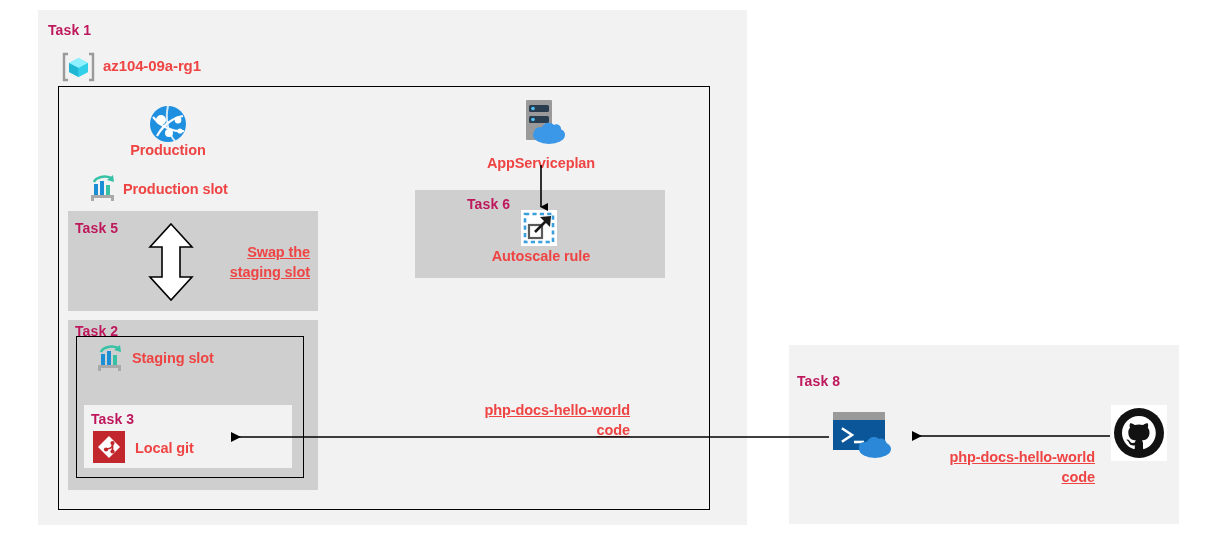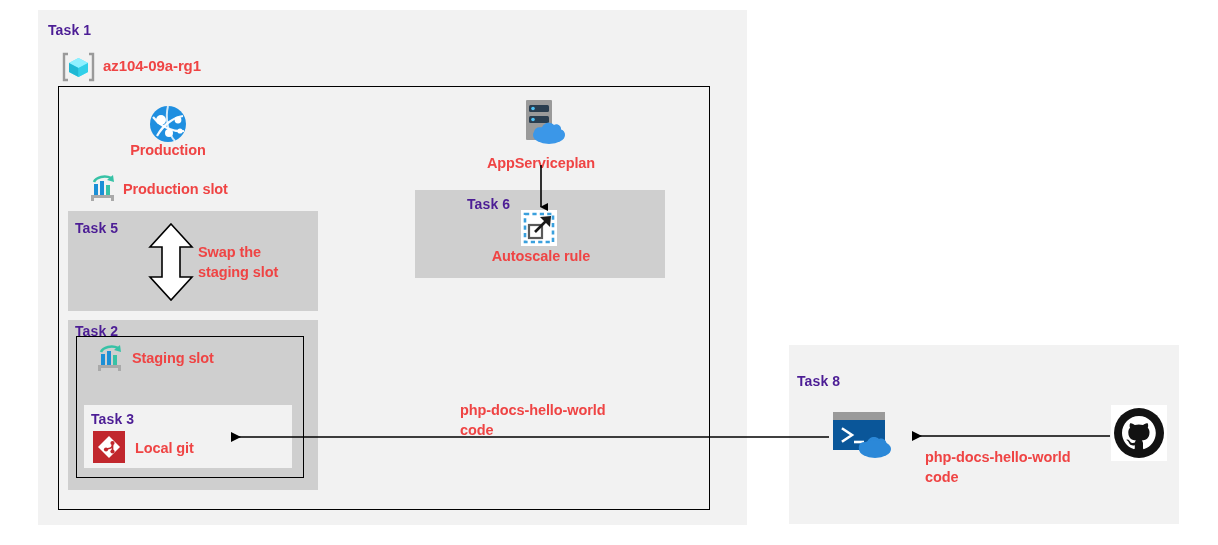--- a/index.html
+++ b/index.html
@@ -60,37 +60,37 @@
     background: #f2f2f2;
   }
   .task6-box {
     left: 415px; top: 190px;
     width: 250px; height: 88px;
     background: #cfcfcf;
   }
 
   
   .task-label {
-    color: #4c1d95;
+    color: #be185d;
     font-weight: bold;
     font-size: 14px;
     letter-spacing: 0.1px;
     white-space: nowrap;
   }
 
   
   .node-label {
     color: #ef4444;
     font-weight: bold;
     font-size: 14.5px;
     white-space: nowrap;
     letter-spacing: -0.1px;
   }
   .node-label.center { text-align: center; }
-  .multi { white-space: normal; text-align: left; line-height: 1.35; }
+  .multi { white-space: normal; text-align: right; line-height: 1.35; text-decoration: underline; }
 
   
   .icon { display: block; }
 
   
   svg.overlay {
     position: absolute;
     left: 0; top: 0;
     width: 1218px; height: 545px;
     pointer-events: none;

